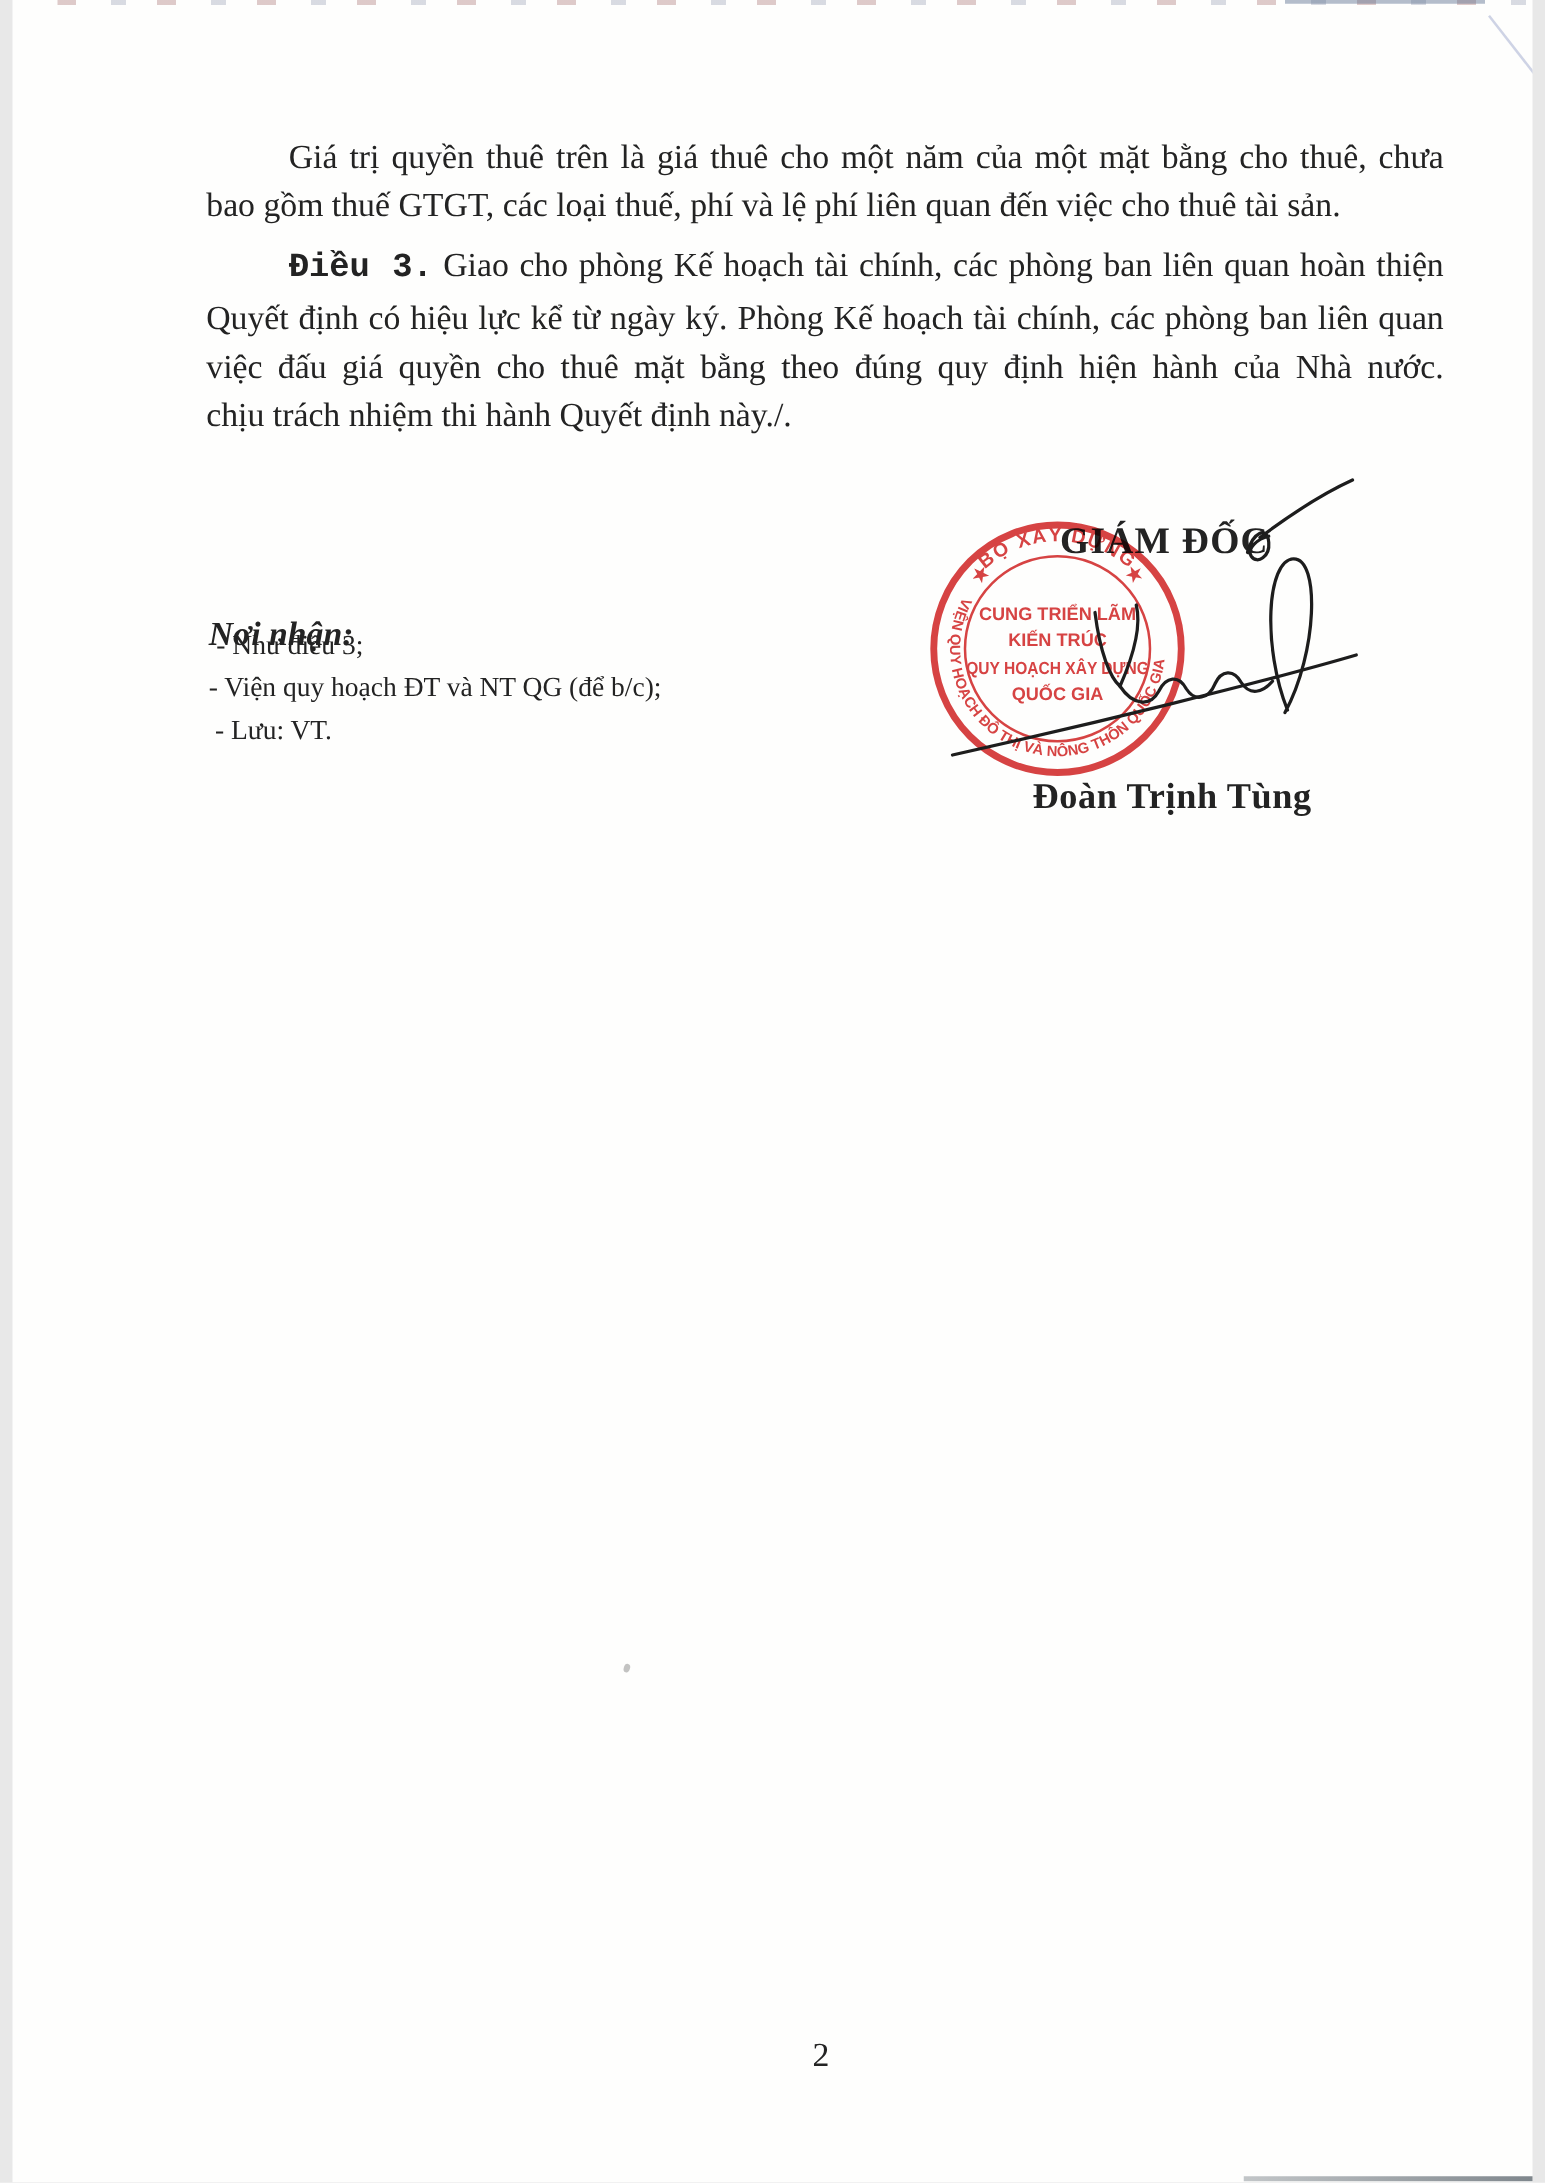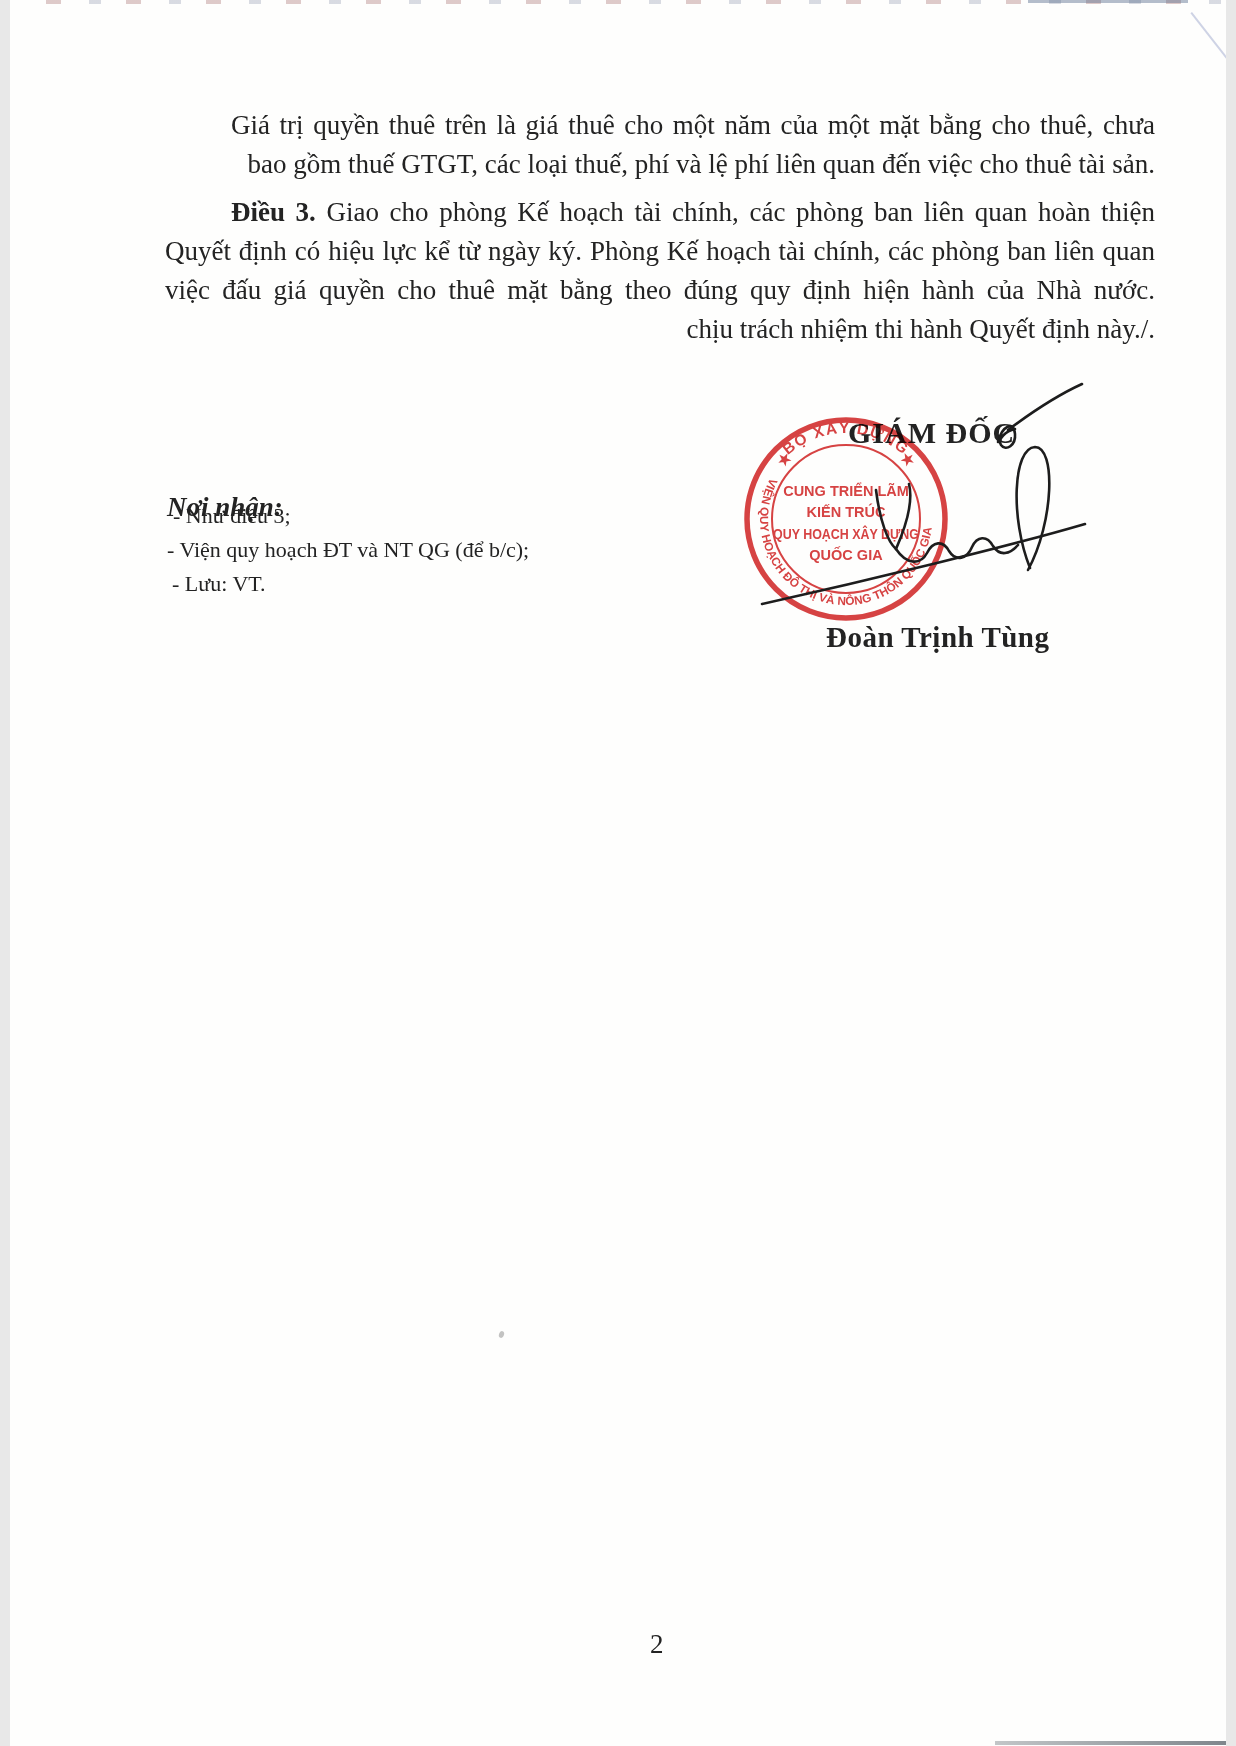--- a/index.html
+++ b/index.html
@@ -19,25 +19,25 @@
     background:rgba(92,110,142,.45); }
   .scan-diag { position:absolute; left:1182px; top:12px; width:58px; height:2px;
     background:rgba(128,142,188,.38); transform:rotate(52deg); transform-origin:left top; }
   .scan-bottom { position:absolute; left:985px; top:1741px; width:251px; height:4px;
     background:linear-gradient(90deg, rgba(122,130,136,.45), rgba(88,98,106,.8)); }
   .scan-speck { position:absolute; left:489px; top:1331px; width:5px; height:7px;
     border-radius:50%; background:rgba(70,70,70,.32); transform:rotate(18deg); }
   
   .textblock { position:absolute; left:155px; width:990px; font-size:27px; line-height:39px; }
   .jline { text-align:justify; text-align-last:justify; }
-  .lline { text-align:right; }
+  .lline { text-align:left; }
   .ind   { text-indent:66px; }
   .para1 { top:106px; }
   .para2 { top:193px; }
-  .para2 b { font-weight:bold; }
+  .para2 b { font-weight:bold;font-family:Liberation Mono, monospace; }
   
   .rec-label { position:absolute; left:157px; top:492px; font-size:27px;
     font-weight:bold; font-style:italic; }
   .rec-item  { position:absolute; left:157px; font-size:22px; }
   .rec-0 { top:503px; padding-left:6px; }
   .rec-1 { top:537px; }
   .rec-2 { top:571px; padding-left:5px; }
   
   .sig-title { position:absolute; left:838px; top:416px; font-size:30px;
     font-weight:bold; letter-spacing:1px; }

